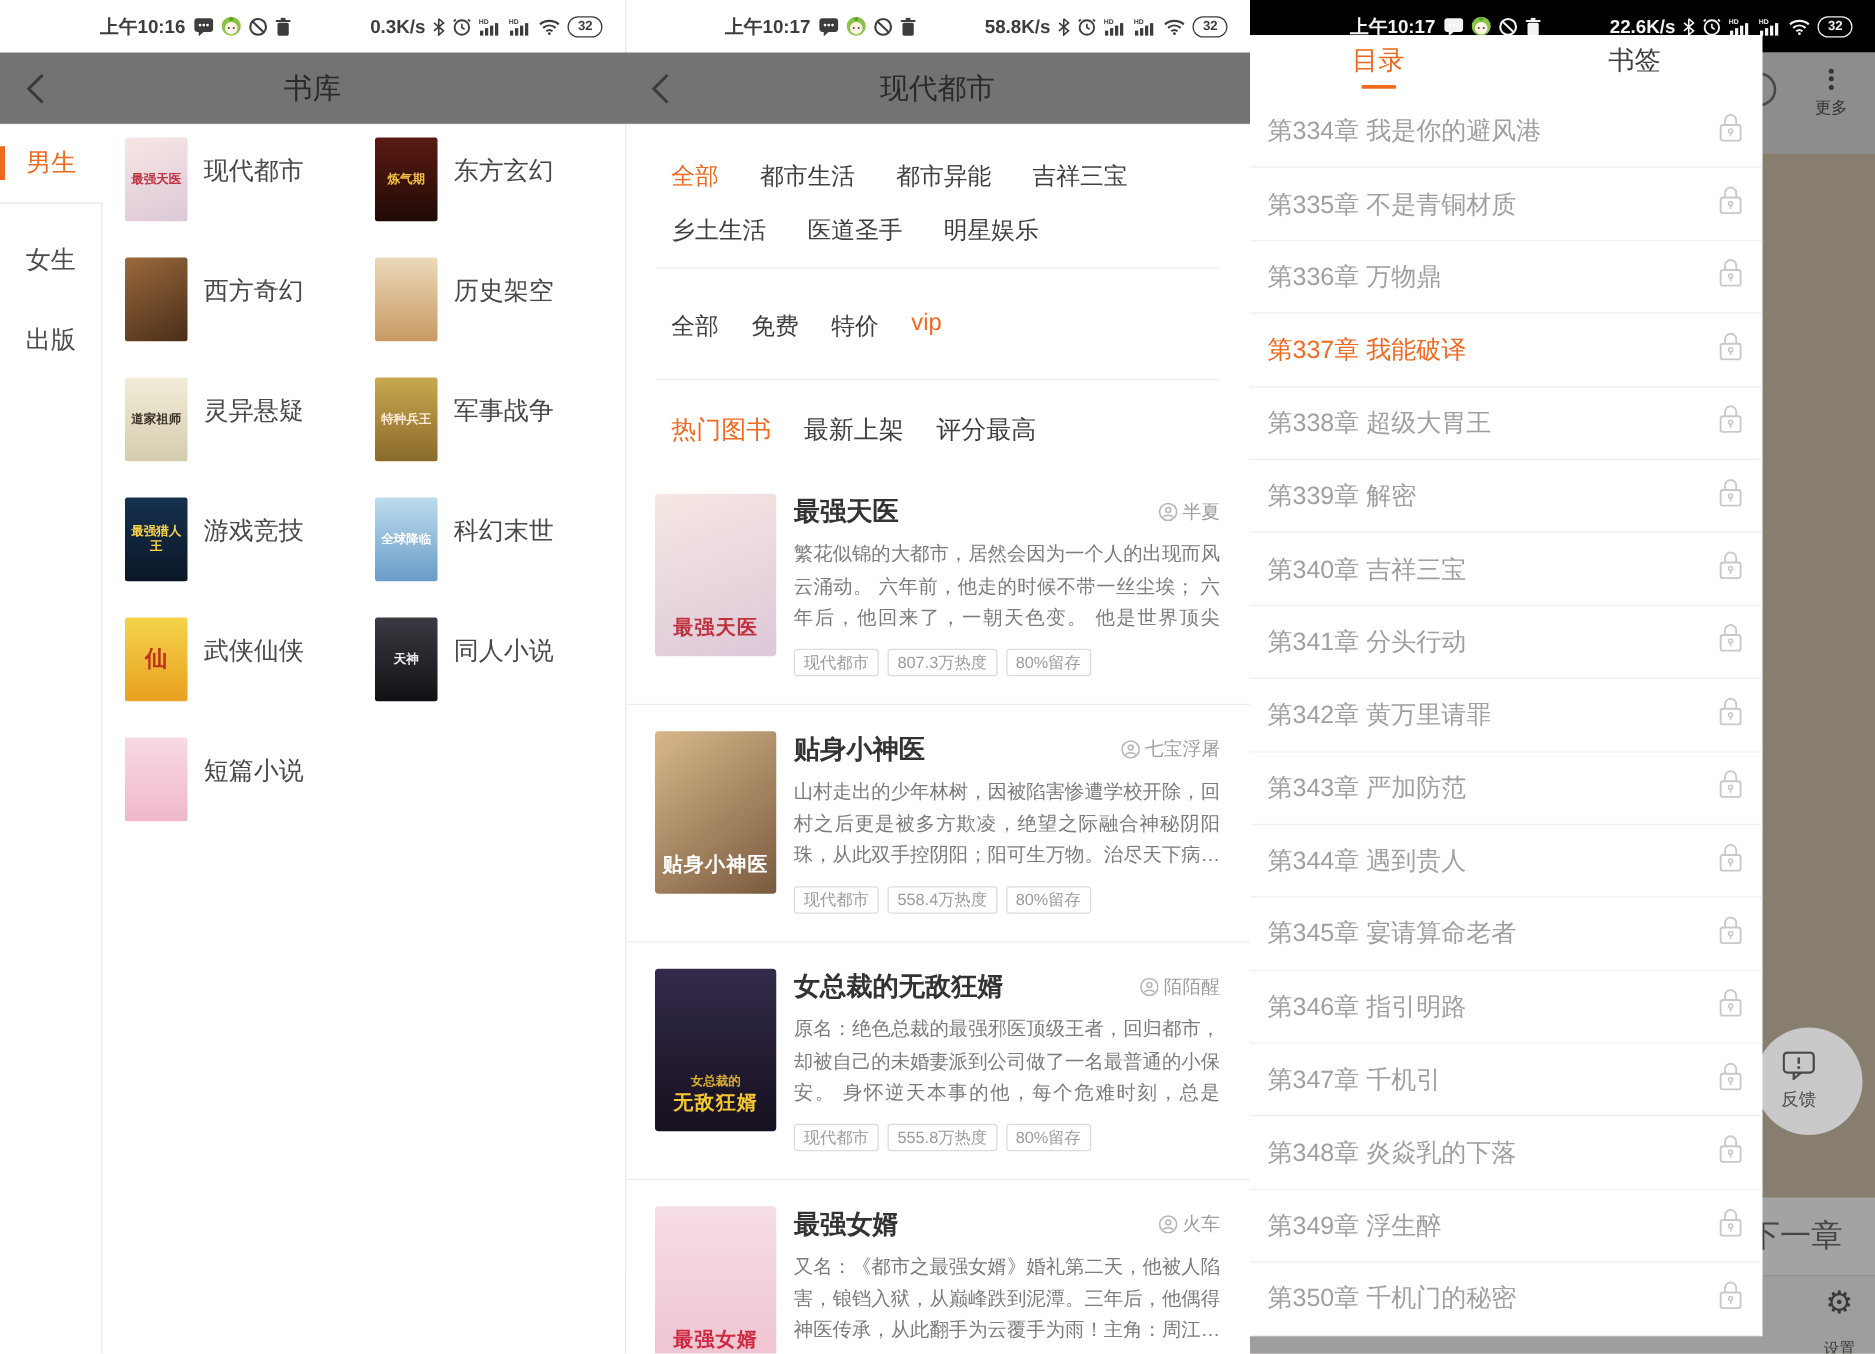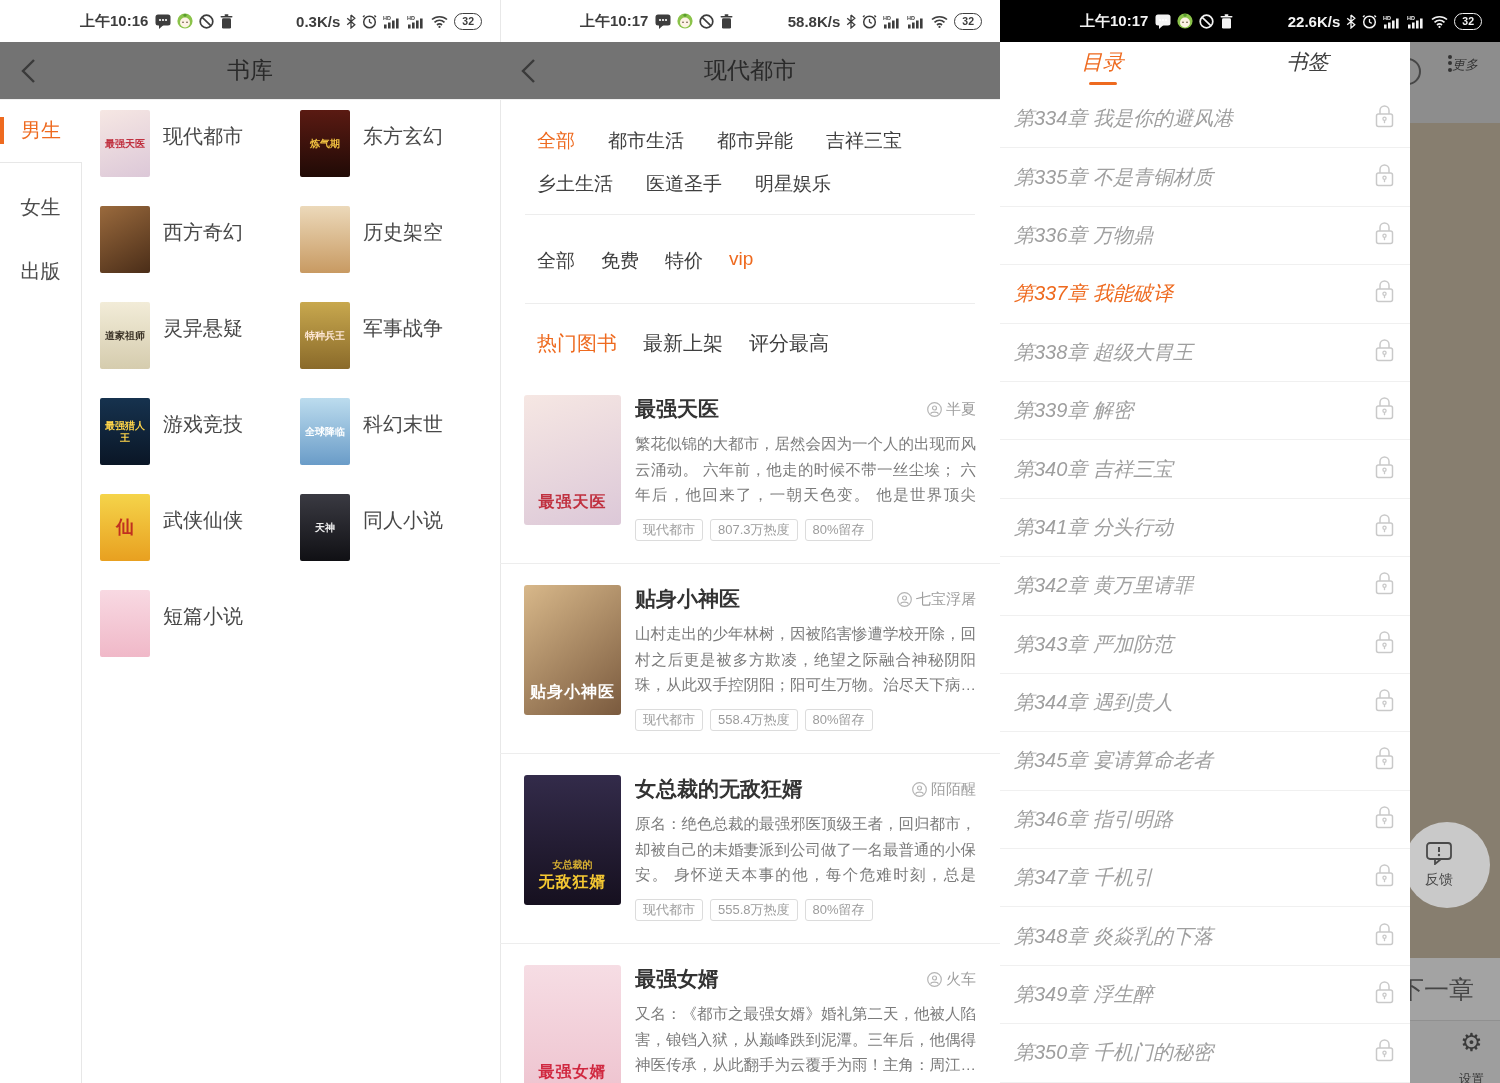--- a/index.html
+++ b/index.html
@@ -51,33 +51,33 @@
   .b-title{font-size:21px;color:#333;font-weight:600;flex:1;white-space:nowrap;overflow:hidden;}
   .b-author{color:#9e9e9e;font-size:15px;display:flex;align-items:center;gap:4px;flex-shrink:0;}
   .b-desc{margin-top:8px;font-size:15.5px;line-height:25.5px;color:#7b7b7b;height:77px;overflow:hidden;text-align:justify;}
   .b-tags{margin-top:11px;display:flex;gap:7px;}
   .tag{border:1px solid #dcdcdc;border-radius:3px;padding:1px 7px;font-size:13px;color:#9c9c9c;white-space:nowrap;}
 
   
   .panel-reader{background:#877e6f;}
   .r-toolbar{position:absolute;top:42px;left:0;width:100%;height:81px;background:#8d8d8d;}
   .t-circle{position:absolute;left:394px;top:16px;width:27px;height:27px;border:2px solid #474747;border-radius:50%;}
-  .t-more{position:absolute;right:22px;top:10px;display:flex;flex-direction:row;align-items:center;color:#333;font-style:italic;}
+  .t-more{position:absolute;right:22px;top:10px;display:flex;flex-direction:column;align-items:center;color:#333;}
   .t-more .dots i{display:block;width:4px;height:4px;border-radius:50%;background:#333;margin:2.5px auto;}
   .t-more .lbl{font-size:13px;margin-top:3px;}
   .page-frag{position:absolute;font-size:41px;color:#403a2e;letter-spacing:3px;white-space:nowrap;font-weight:500;}
   .fb-btn{position:absolute;left:404px;top:822px;width:86px;height:86px;border-radius:50%;background:#c9c9c9;display:flex;flex-direction:column;align-items:center;justify-content:center;color:#4a4a4a;padding-right:16px;}
   .fb-btn .lbl{font-size:14px;margin-top:2px;}
   .bar-next{position:absolute;top:958px;left:0;width:100%;height:62px;background:#a3a3a3;}
   .next-label{position:absolute;right:26px;top:0;line-height:62px;font-size:25px;color:#454545;}
   .bar-bottom{position:absolute;top:1020px;left:0;width:100%;height:63px;background:#9e9e9e;border-top:1px solid #909090;}
   .settings{position:absolute;right:16px;top:8px;text-align:center;color:#3a3a3a;}
   .settings .gear{font-size:25px;line-height:27px;display:block;}
   .settings .lbl{font-size:12.5px;display:block;margin-top:15px;}
-  .drawer{position:absolute;top:42px;left:0;width:410px;height:1041px;background:#fff;overflow:hidden;font-style:italic;}
+  .drawer{position:absolute;top:28px;left:0;width:410px;height:1041px;background:#fff;overflow:hidden;}
   .d-tabs{height:48px;display:flex;}
   .d-tab{flex:1;display:flex;flex-direction:column;align-items:center;justify-content:center;font-size:21px;color:#3f3f3f;}
   .d-tab .underline{width:28px;height:3px;border-radius:2px;background:transparent;margin-top:6px;}
   .d-tab.active{color:var(--accent);}
   .d-tab.active .underline{background:var(--accent);}
   .ch-row{height:58.4px;display:flex;align-items:center;padding:0 14px;border-bottom:1px solid #f0f0f0;font-size:20px;color:#9f9f9f;}
   .ch-row.active{color:var(--accent);}
   .ch-title{flex:1;white-space:nowrap;overflow:hidden;}
   .lock{flex-shrink:0;}
 </style>

